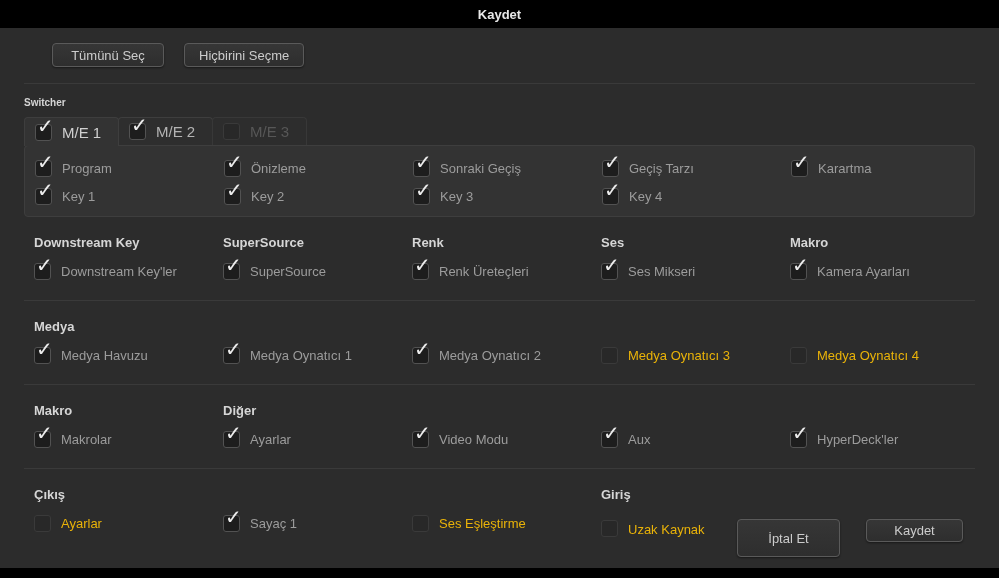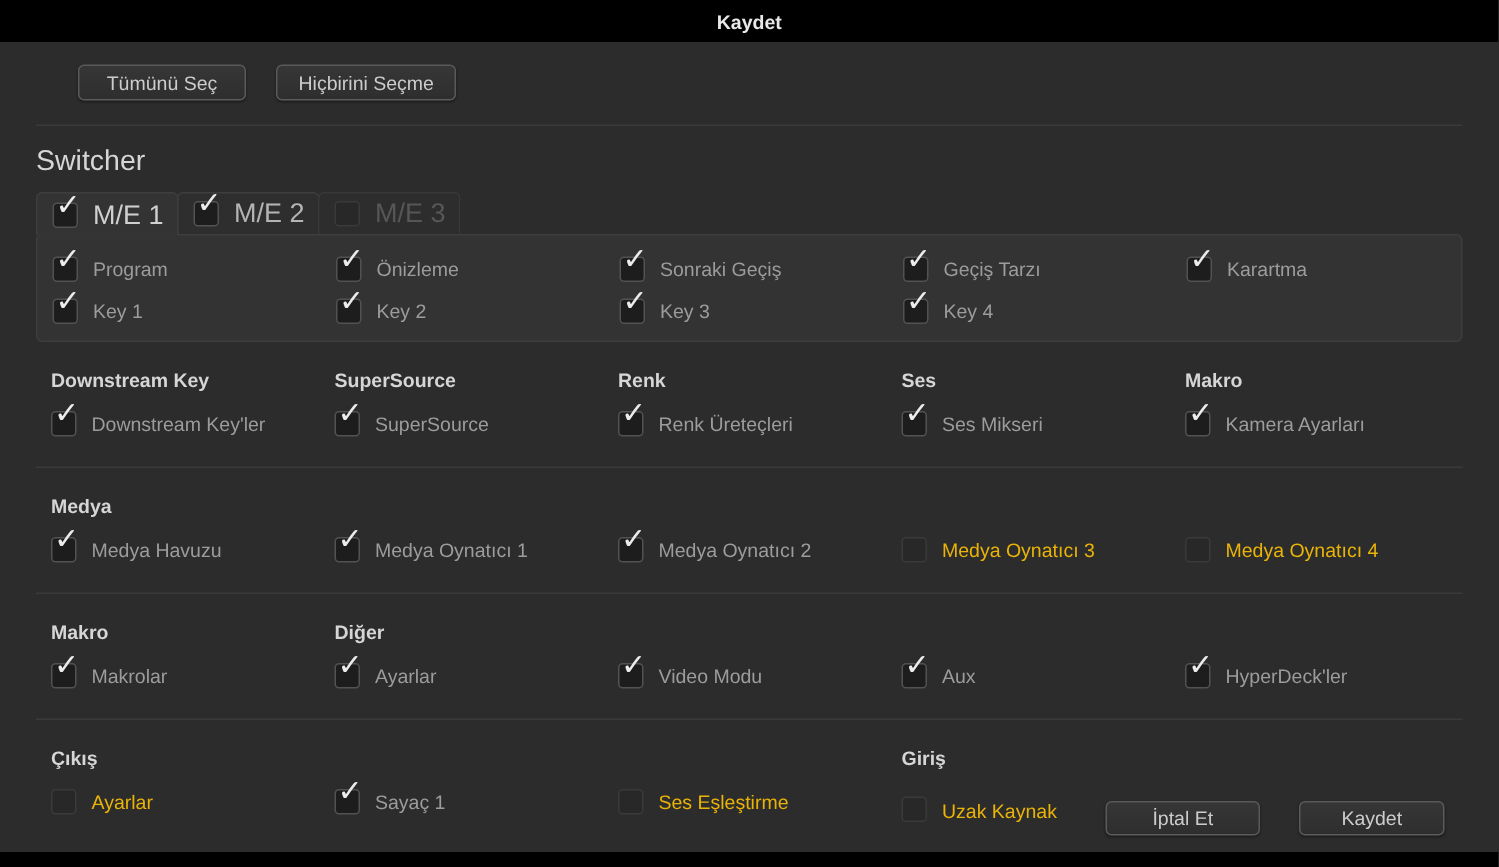--- a/index.html
+++ b/index.html
@@ -31,21 +31,21 @@
     font-family:"Liberation Sans", sans-serif;
     cursor:default;
   }
   .btn-select-all { min-width:112px; }
   .btn-select-none { min-width:115px; }
 
   .divider { border:none; border-top:1px solid #3a3a3a; height:0; margin:15px 0 0 0; }
   .divider.top { margin-top:16px; }
 
   .section-header {
-    font-size:19px; font-weight:normal; color:#d6d6d6;
+    font-size:10px; font-weight:bold; color:#d6d6d6;
   }
   .switcher-h { margin-top:13px; }
 
   .grid { display:grid; grid-template-columns:repeat(5,189px); }
   .hgrid { margin-top:18px; }
   .igrid { margin-top:7px; }
   .hcell { padding-left:10px; font-size:13px; font-weight:bold; color:#d6d6d6; }
 
   .cell { display:flex; align-items:center; gap:10px; padding-left:10px; height:28px; }
   .cb {
@@ -65,36 +65,36 @@
 
   .tabs { display:flex; margin-top:9px; height:28px; position:relative; z-index:2; }
   .tab {
     width:95px; height:28px; box-sizing:border-box;
     display:flex; align-items:center; gap:10px; padding-left:10px;
     background:#2e2e2e;
     border:1px solid #3e3e3e; border-bottom:none;
     border-radius:4px 4px 0 0;
   }
   .tab + .tab { margin-left:-1px; }
-  .tab .label { font-size:18px; color:#b4b4b4; white-space:nowrap; }
+  .tab .label { font-size:15px; color:#b4b4b4; white-space:nowrap; }
   .tab.active { background:#333333; height:29px; margin-bottom:-1px; }
   .tab.active .label { color:#d0d0d0; }
   .tab.dim { background:#2d2d2d; border-color:#383838; }
   .tab.dim .label { color:#575757; }
 
   .panel {
     position:relative; z-index:1;
     background:#333333;
     border:1px solid #3e3e3e;
     border-radius:4px;
     padding:8px 0 6px 0;
   }
 
   .footer { position:absolute; right:36px; bottom:21px; display:flex; gap:26px; }
-  .btn-cancel { min-width:103px; height:23px; }
+  .btn-cancel { min-width:103px; height:38px; }
   .btn-save  { min-width:97px;  height:23px; }
 
   .bottombar { position:absolute; left:0; right:0; bottom:0; height:10px; background:#000; }
 </style>
 </head>
 <body>
 
 <div class="titlebar">
   <span class="title">Kaydet</span>
 </div>

